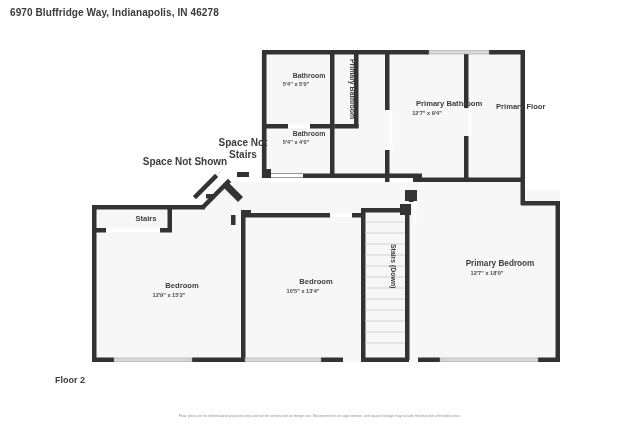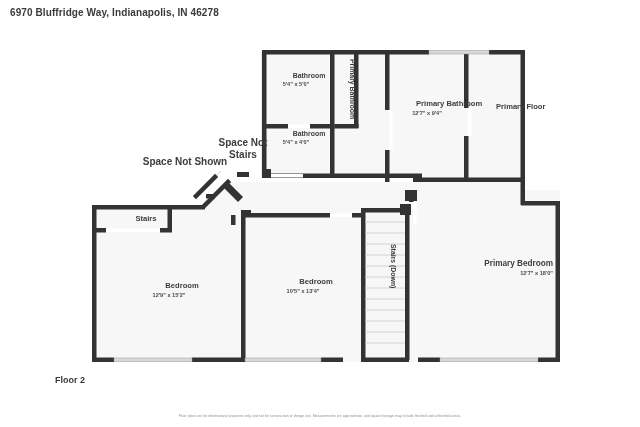--- a/index.html
+++ b/index.html
@@ -266,21 +266,21 @@
   <div class="room-label" style="left:124px; top:282px; width:90px;">
     <span class="rname">Bedroom</span>
     <span class="rdim">12'9" x 15'2"</span>
   </div>
 
   <div class="room-label" style="left:258px; top:278px; width:90px;">
     <span class="rname">Bedroom</span>
     <span class="rdim">10'5" x 13'4"</span>
   </div>
 
-  <div class="room-label big" style="left:421px; top:259px; width:132px;text-align:right;">
+  <div class="room-label big" style="left:421px; top:259px; width:132px;">
     <span class="rname">Primary Bedroom</span>
     <span class="rdim">12'7" x 18'0"</span>
   </div>
 
   <div class="room-label vertical" style="left:377px; top:233px; height:66px; width:20px;">
     <span class="rname">Stairs (Down)</span>
   </div>
 
   <div class="note-label" style="left:209px; top:137px; width:68px;">
     <span>Space Not</span><br>

